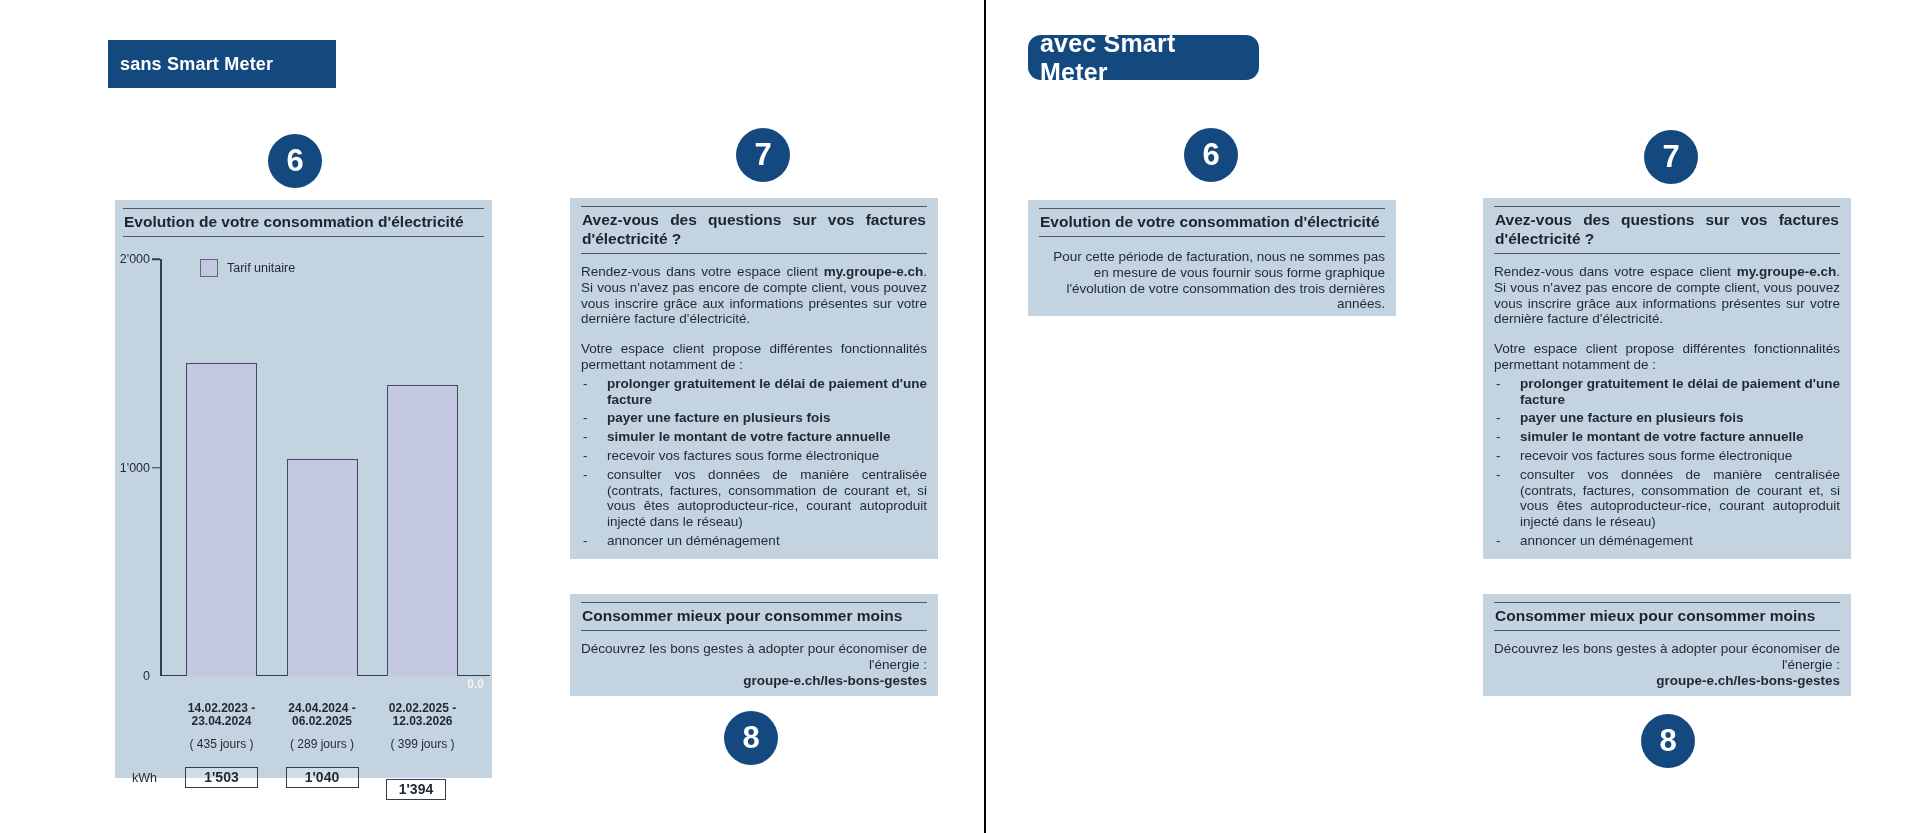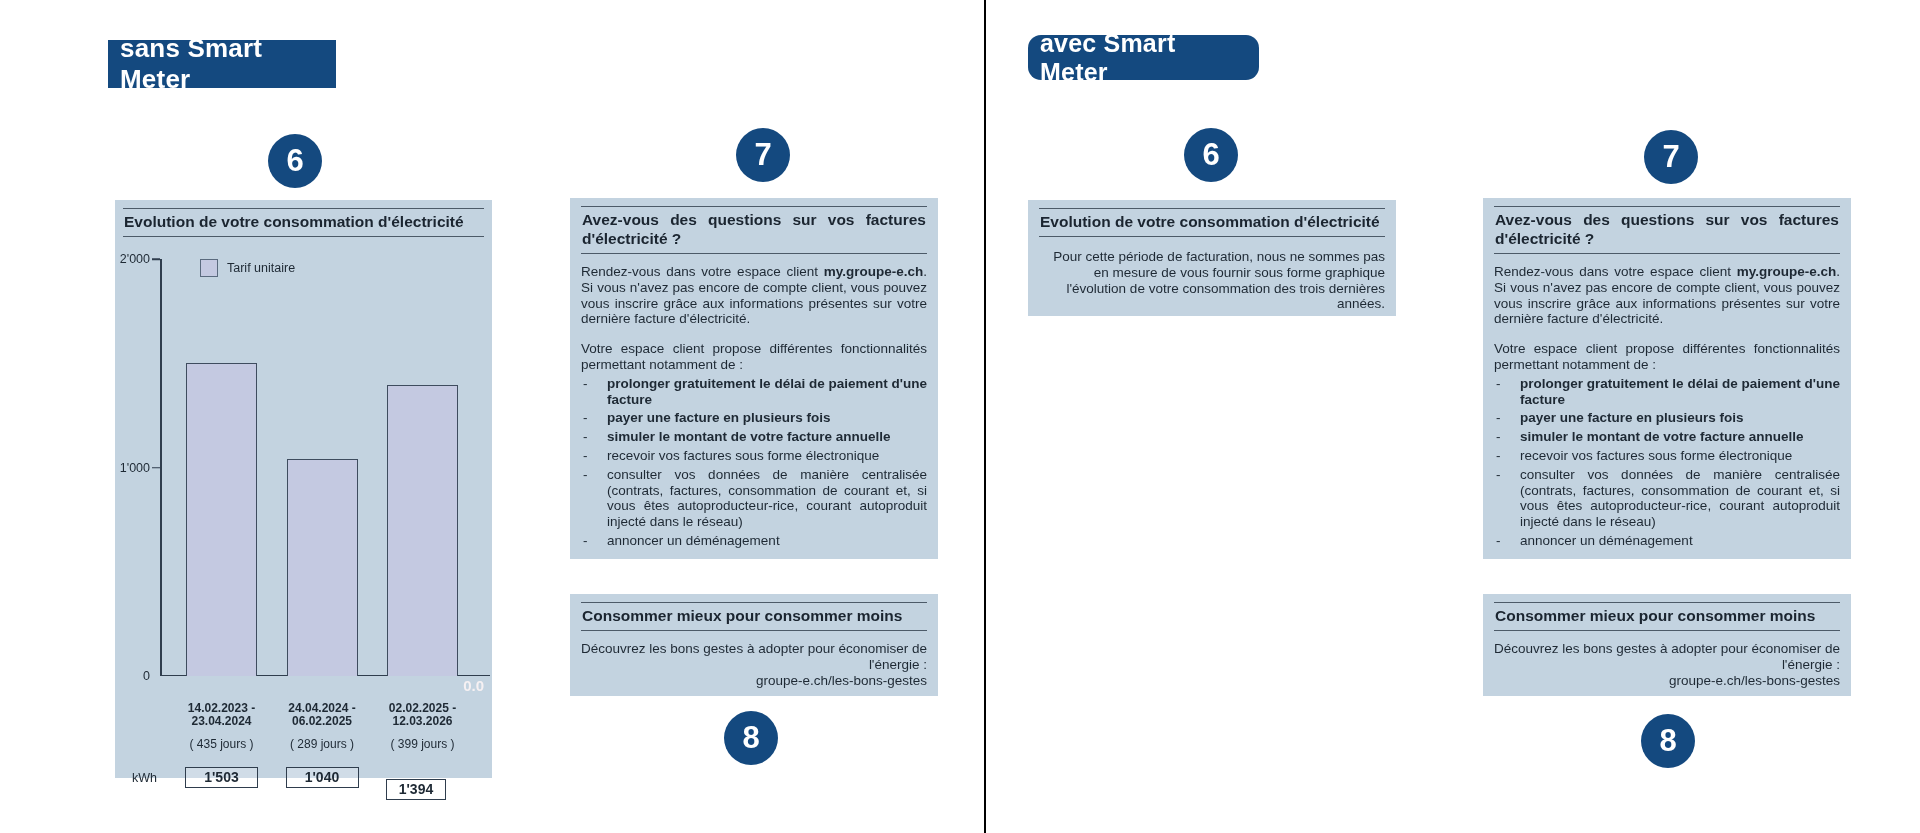--- a/index.html
+++ b/index.html
@@ -5,21 +5,21 @@
   html,body{margin:0;padding:0;}
   body{
     width:1920px;height:833px;position:relative;background:#ffffff;
     font-family:"Liberation Sans","DejaVu Sans",sans-serif;
     color:#1e2934;overflow:hidden;
     -webkit-font-smoothing:antialiased;
   }
   
   .badge{
     position:absolute;background:#14497f;color:#fff;font-weight:bold;
-    font-size:26px;display:flex;align-items:center;padding:0 12px;
+    font-size:18px;display:flex;align-items:center;padding:0 12px;
     letter-spacing:.2px;box-sizing:border-box;
   }
   
   .step-circle{
     position:absolute;width:54px;height:54px;border-radius:50%;
     background:#14497f;color:#fff;font-weight:bold;font-size:31px;
     display:flex;align-items:center;justify-content:center;
   }
   
   .panel{position:absolute;background:#c3d3e0;box-sizing:border-box;}
@@ -31,36 +31,36 @@
   }
   .body-txt{font-size:13.5px;line-height:15.8px;text-align:justify;}
   .left-txt{text-align:right;}
   .qp1{margin:10px 0 0;}
   .qp2{margin:14px 0 2px;}
   .bullet{display:flex;margin-top:3px;font-size:13.5px;line-height:15.8px;}
   .bullet .dash{flex:0 0 26px;padding-left:2px;box-sizing:border-box;}
   .bullet .btxt{flex:1;text-align:justify;}
   .bullet .btxt.b{font-weight:bold;}
   .b{font-weight:bold;}
-  .consume-link{margin-top:0;}
+  .consume-link{margin-top:0;font-weight:bold;}
   
   .chart-panel{width:377px;height:578px;}
   .chart-title{margin:8px 8px 0;}
   .plot{position:absolute;left:45px;top:59px;width:328px;height:417px;}
   .yaxis{position:absolute;left:0;top:0;bottom:0;width:1.5px;background:#2f3d4d;}
   .baseline{position:absolute;left:0;right:-2px;bottom:0;height:1.5px;background:#2f3d4d;}
   .ylab{position:absolute;right:calc(100% + 10px);transform:translateY(-50%);
         font-size:12.5px;white-space:nowrap;color:#1e2934;}
   .ydash{position:absolute;right:100%;width:8px;height:1.5px;background:#2f3d4d;transform:translateY(-50%);}
   .legend{position:absolute;left:40px;top:0;display:flex;align-items:center;gap:9px;}
   .lswatch{width:16px;height:16px;background:#c4c9e1;border:1px solid #5a6a7e;display:inline-block;}
   .llabel{font-size:12.5px;}
   .bar{position:absolute;bottom:0;background:#c4c9e1;border:1px solid #3e4c5e;
        border-bottom:none;box-sizing:border-box;}
-  .stray{position:absolute;right:4px;top:calc(100% + 1px);font-size:15px;font-weight:bold;
+  .stray{position:absolute;right:4px;top:calc(100% + 1px);font-size:12px;font-weight:bold;
          color:rgba(255,246,246,.85);}
   .xrow{position:absolute;left:45px;top:489px;width:328px;height:46px;}
   .xlabel{position:absolute;width:130px;text-align:center;font-size:12px;line-height:13px;}
   .xlabel .days{font-weight:normal;display:block;margin-top:10px;}
   .xlabel .pl{font-weight:bold;display:block;}
   .vrow{position:absolute;left:0;top:567px;width:100%;height:22px;}
   .kwh{position:absolute;left:17px;top:4px;font-size:12.5px;}
   .vbox{position:absolute;top:0;height:21px;border:1.4px solid #2f3d4d;box-sizing:border-box;
         font-weight:bold;font-size:14px;line-height:18px;text-align:center;
         background:rgba(255,255,255,.22);}

